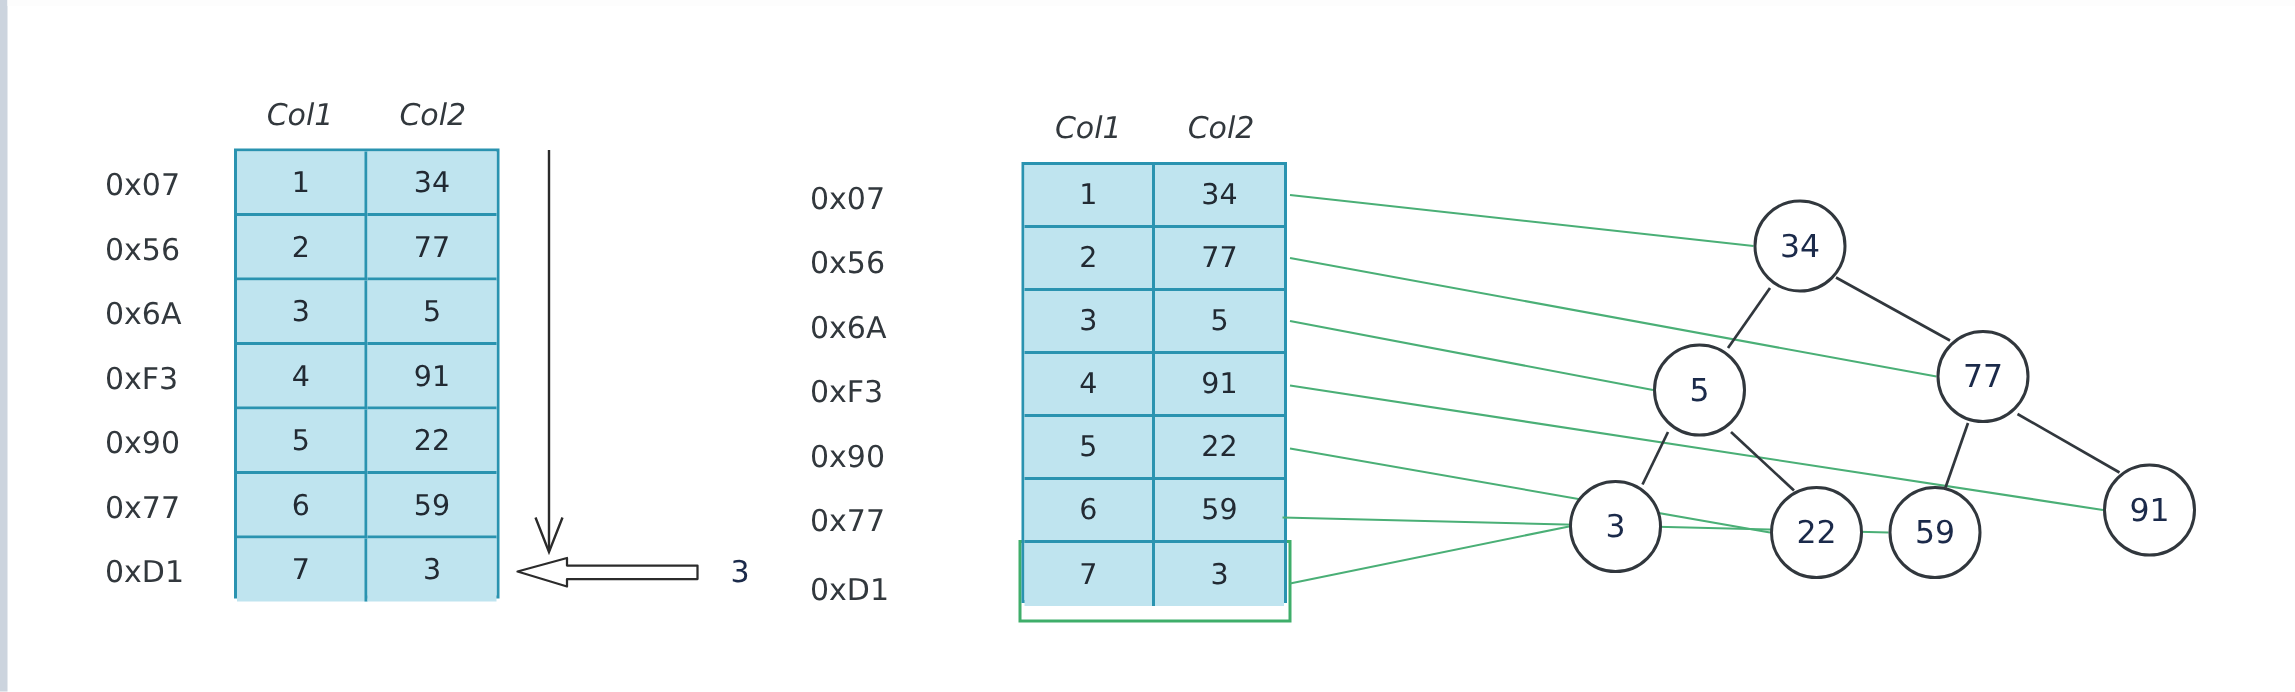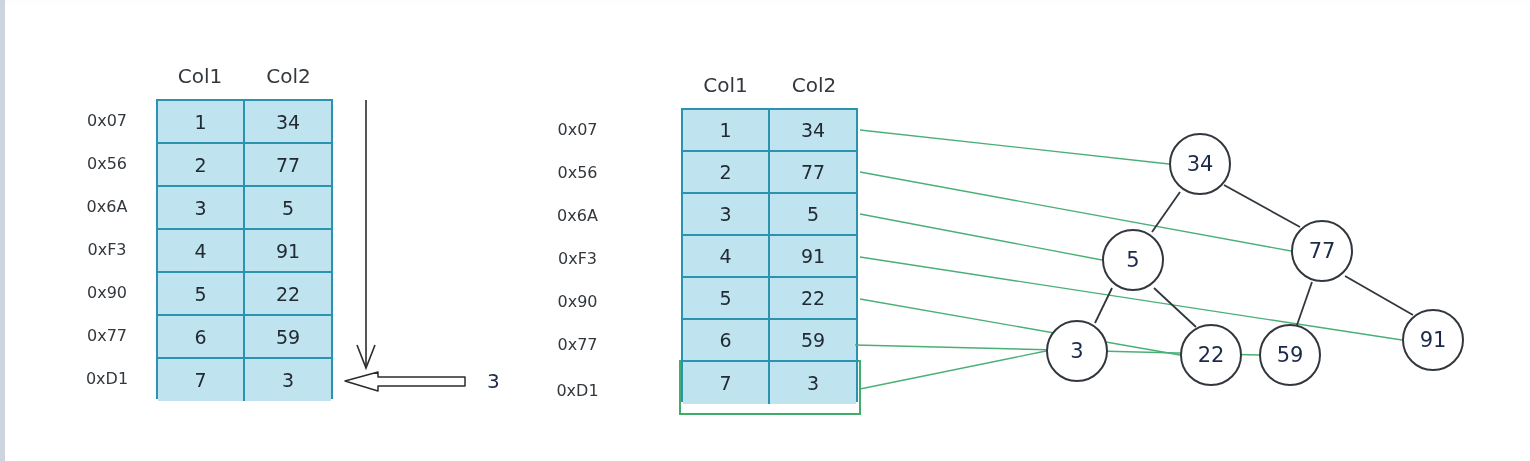--- a/index.html
+++ b/index.html
@@ -16,22 +16,22 @@
   .tbl{position:absolute;border:2px solid #2a93b0;box-sizing:border-box;}
   .trow{display:flex;box-sizing:border-box;}
   .tcell{
     box-sizing:border-box;background:#bfe4ef;color:#222a33;
     display:flex;align-items:center;justify-content:center;
     font-size:19px;border-bottom:2px solid #2a93b0;
   }
   .tcell.c1{border-right:2px solid #2a93b0;}
   .trow:last-child .tcell{border-bottom:none;}
 
-  .colhdr{position:absolute;font-size:20px;color:#32383d;text-align:center;}
-  .addr{position:absolute;font-size:16px;color:#32383d;text-align:center;}
+  .colhdr{position:absolute;font-size:20px;color:#32383d;text-align:center;font-style:italic;}
+  .addr{position:absolute;font-size:20px;color:#32383d;text-align:left;}
 
   .hl-box{position:absolute;border:2px solid #3fae6a;box-sizing:border-box;background:transparent;}
 
   svg.overlay{position:absolute;left:0;top:0;width:1530px;height:461px;pointer-events:none;}
 
   .node{
     position:absolute;width:62px;height:62px;border-radius:50%;
     border:2px solid #31373d;background:#ffffff;box-sizing:border-box;
     display:flex;align-items:center;justify-content:center;
     font-size:21px;color:#1b2a4a;

